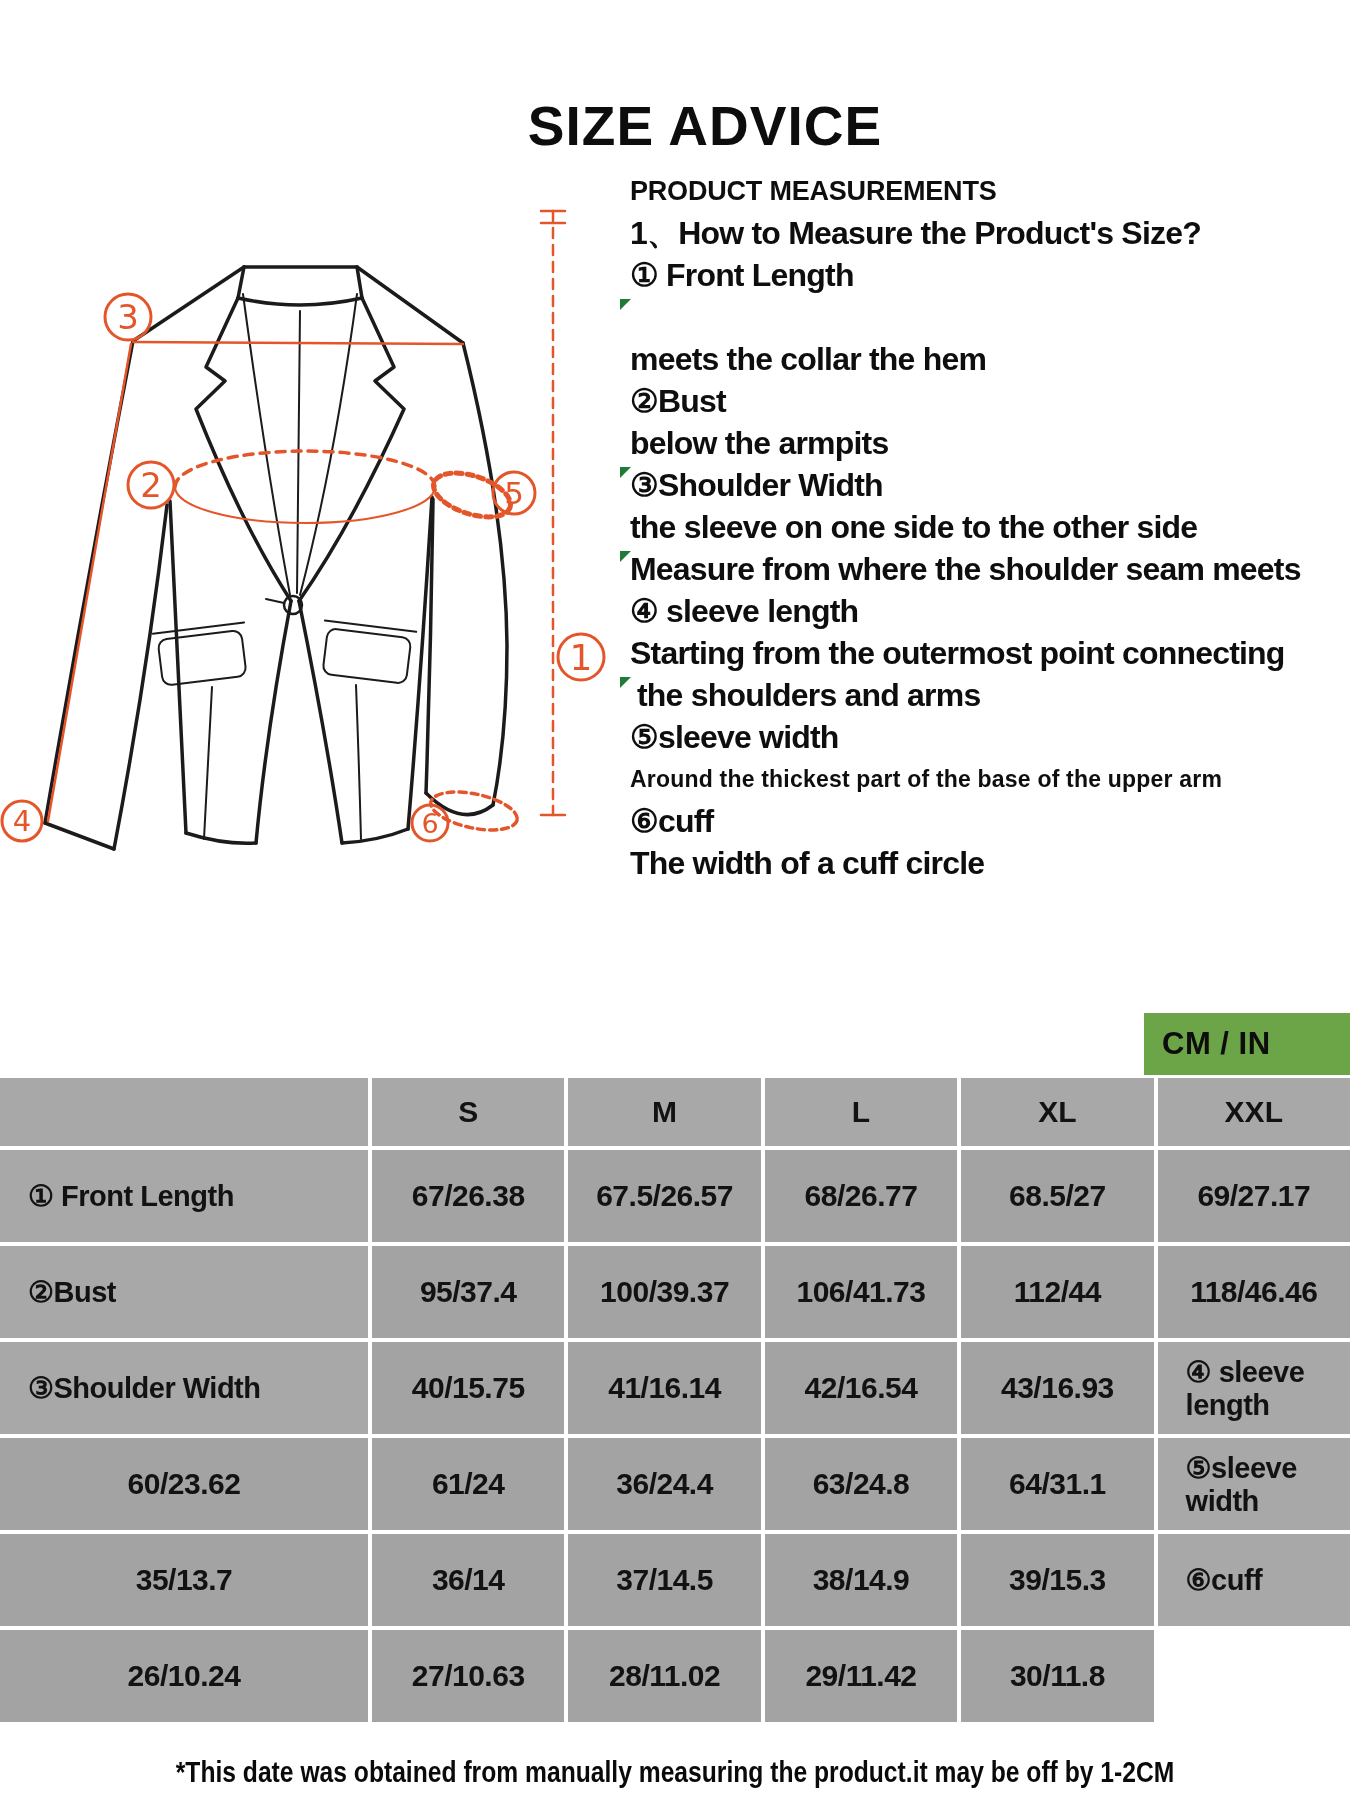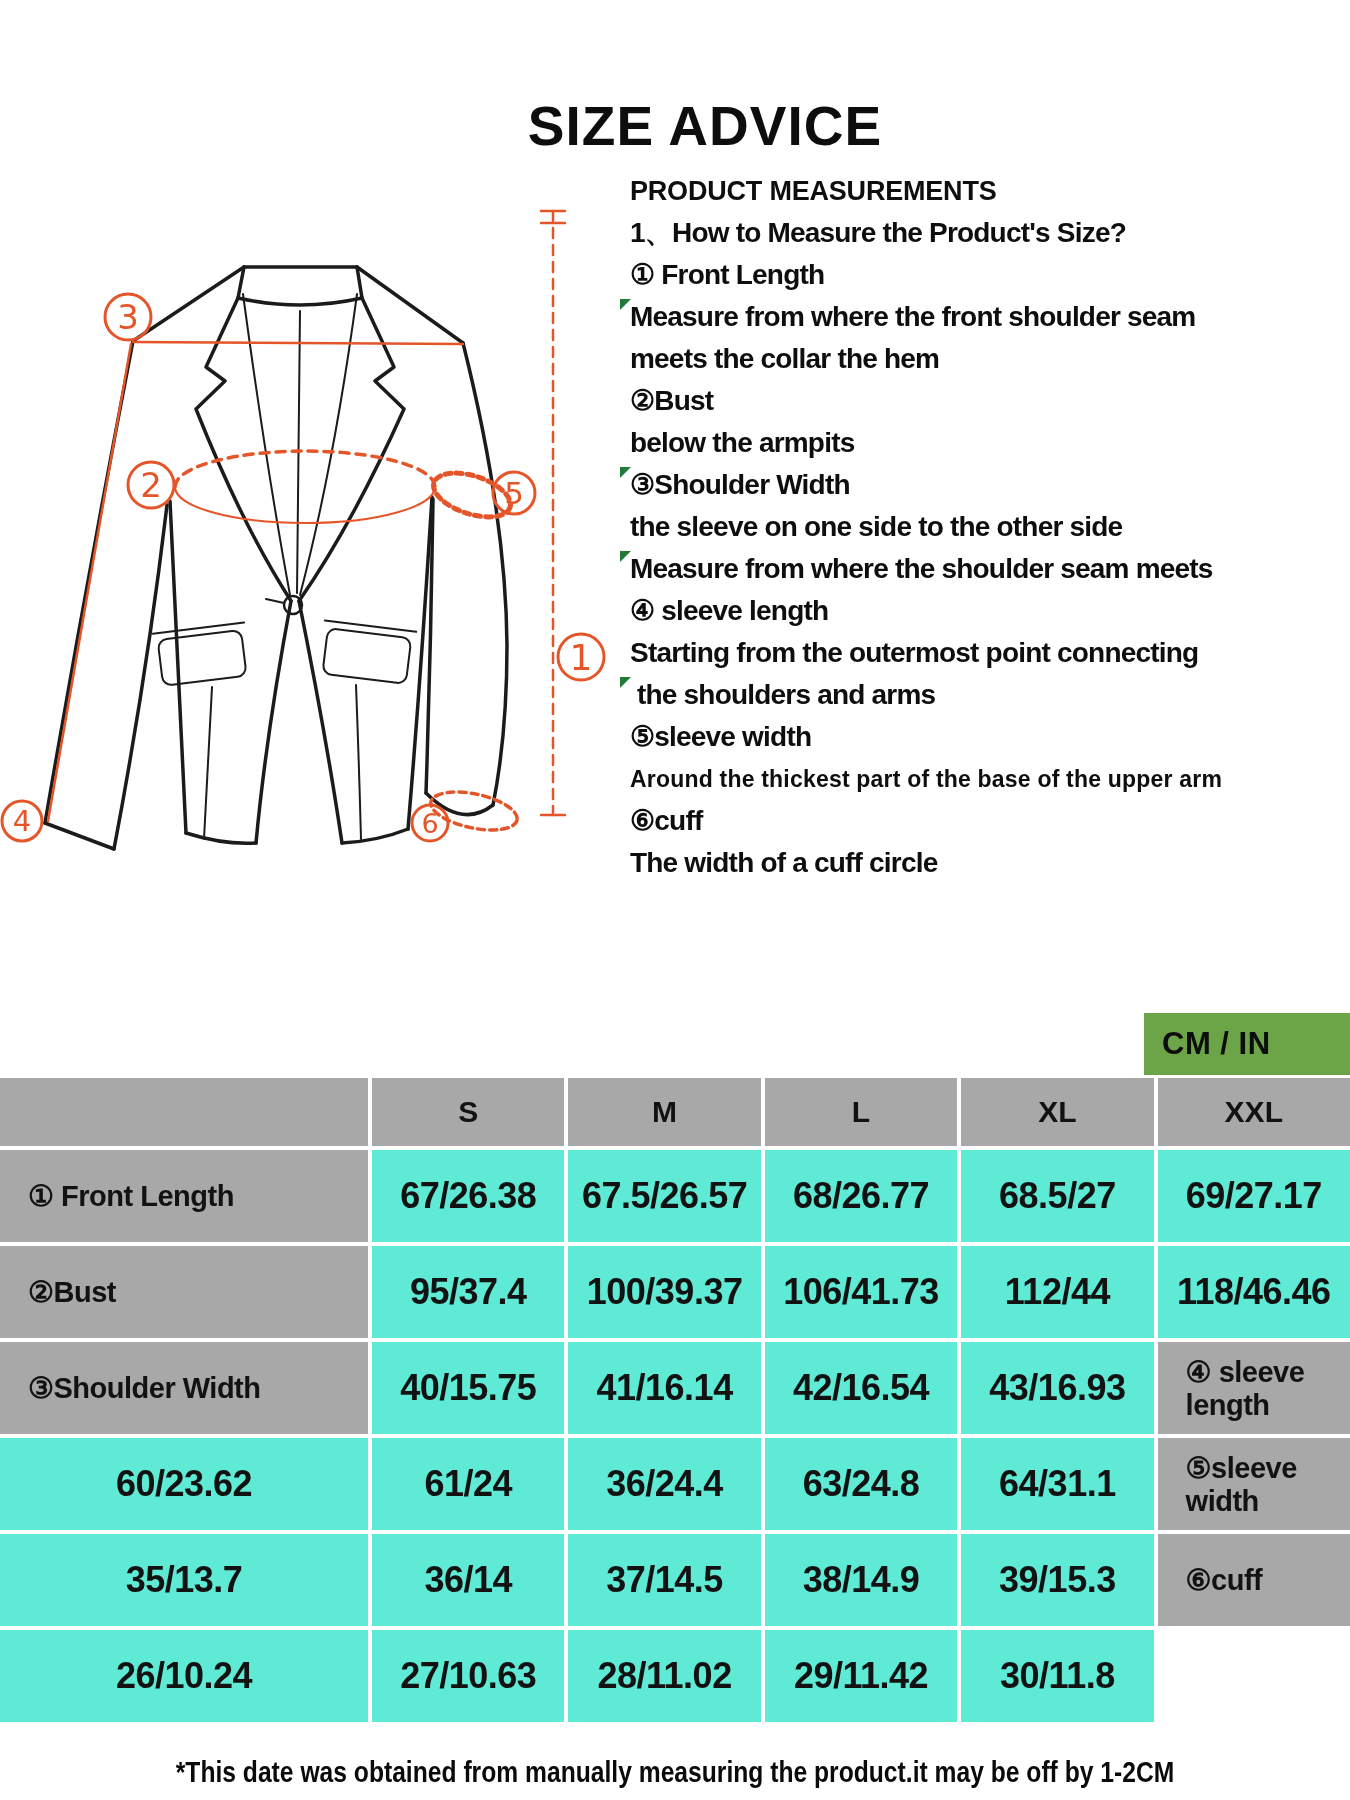--- a/index.html
+++ b/index.html
@@ -7,21 +7,21 @@
     width:1350px;height:1800px;position:relative;background:#ffffff;
     font-family:"Liberation Sans", sans-serif;color:#111;overflow:hidden;
   }
   .title{
     position:absolute;top:64px;left:60px;right:0;text-align:center;
     font-size:55px;font-weight:bold;letter-spacing:1px;color:#0d0d0d;margin-top:30px;
   }
   
   .guide{position:absolute;left:630px;top:170px;width:640px;}
   .guide .line{
-    position:relative;height:42px;line-height:42px;font-size:28px;
+    position:relative;height:42px;line-height:42px;font-size:32px;
     font-weight:bold;white-space:nowrap;letter-spacing:-0.8px;color:#0e0e0e;
   }
   .guide .heading{font-size:27px;letter-spacing:-0.2px;}
   .guide .alt{font-size:23px;letter-spacing:0.2px;}
   .guide .indent{padding-left:7px;}
   .marker{
     position:absolute;left:-10px;top:3px;width:0;height:0;
     border-top:11px solid #217a36;border-right:11px solid transparent;
   }
   
@@ -41,21 +41,21 @@
   .size-table .cell{
     display:flex;align-items:center;justify-content:center;
     font-weight:bold;color:#121212;
   }
   .size-table .th{height:68px;background:#a8a8a8;font-size:30px;}
   .size-table .corner{height:68px;background:#a8a8a8;}
   .size-table .rowlabel{
     height:92px;background:#a8a8a8;justify-content:flex-start;
     padding-left:28px;font-size:29px;letter-spacing:-0.5px;
   }
-  .size-table .td{height:92px;background:#5eead4;font-size:36px;letter-spacing:-0.5px;}
+  .size-table .td{height:92px;background:#a3a3a3;font-size:30px;letter-spacing:-0.5px;}
   
   .footnote{
     position:absolute;top:1756px;left:0;width:1350px;text-align:center;
     font-size:29px;font-weight:bold;color:#0a0a0a;
     transform:scaleX(0.85);transform-origin:center;letter-spacing:0;
   }
 </style>
 </head>
 <body>
 
@@ -131,21 +131,21 @@
       <text x="514" y="298" dy="0.36em" font-size="31">5</text>
       <text x="430" y="628" dy="0.36em" font-size="27">6</text>
     </g>
   </svg>
 </div>
 
 <div class="guide">
   <div class="line heading"><span>PRODUCT MEASUREMENTS</span></div>
   <div class="line"><span>1、How to Measure the Product's Size?</span></div>
   <div class="line"><span>① Front Length</span></div>
-  <div class="line"><span class="marker"></span><span>Measure from where the front shoulder seam</span></div>
+  <div class="line"><span class="marker"></span></div>
   <div class="line"><span>meets the collar the hem</span></div>
   <div class="line"><span>②Bust</span></div>
   <div class="line"><span>below the armpits</span></div>
   <div class="line"><span class="marker"></span><span>③Shoulder Width</span></div>
   <div class="line"><span>the sleeve on one side to the other side</span></div>
   <div class="line"><span class="marker"></span><span>Measure from where the shoulder seam meets</span></div>
   <div class="line"><span>④ sleeve length</span></div>
   <div class="line"><span>Starting from the outermost point connecting</span></div>
   <div class="line indent"><span class="marker"></span><span>the shoulders and arms</span></div>
   <div class="line"><span>⑤sleeve width</span></div>

